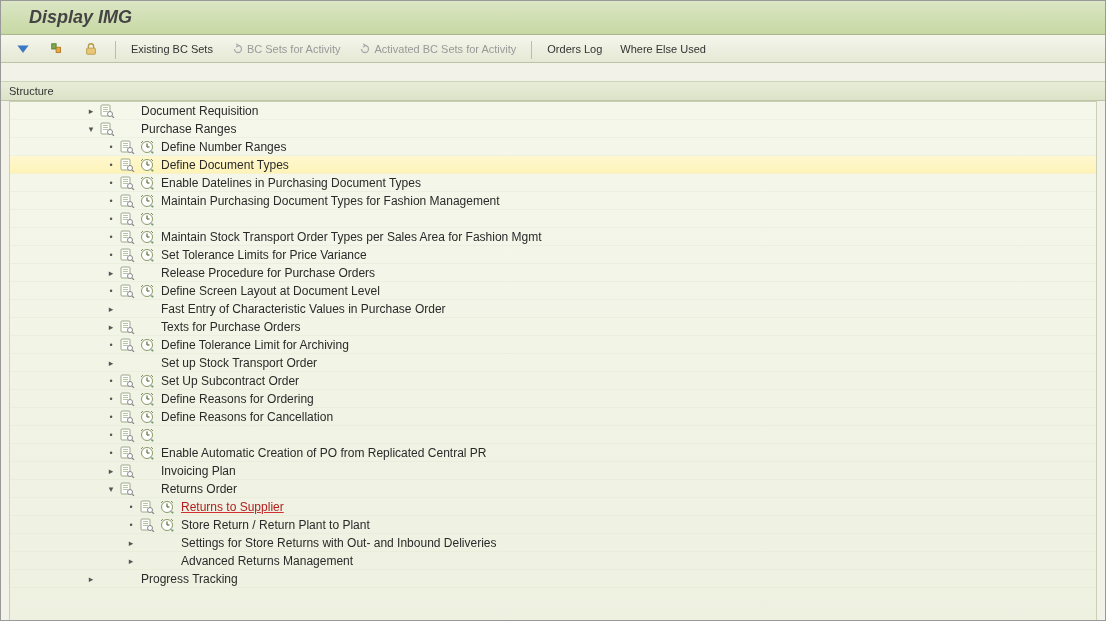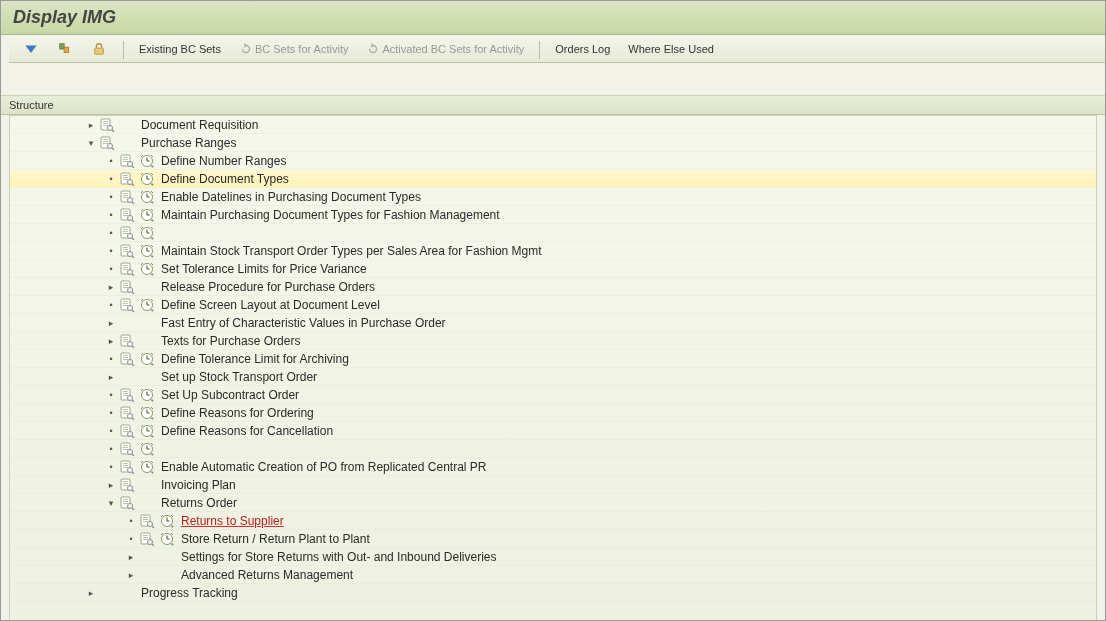--- a/index.html
+++ b/index.html
@@ -1,23 +1,23 @@
 <!DOCTYPE html>
 <html><head>
 <meta charset="utf-8">
 <style>
   * { box-sizing: border-box; margin: 0; padding: 0; font-family: Arial, sans-serif; }
   body { background: #f2f2e8; font-size: 12px; color: #333; overflow: hidden; width: 1106px; height: 621px; border: 1px solid #999; }
-  .titlebar { background: linear-gradient(#dbe6c4, #c7d8a4); padding: 6px 12px; font-size: 18px; font-style: italic; font-weight: bold; color: #444; border-bottom: 1px solid #aab68e; }
-  .toolbar { background: linear-gradient(#f4f6ec, #e5e9d4); padding: 3px 8px; border-bottom: 1px solid #bbc4a4; display: flex; align-items: flex-end; gap: 4px; height: 28px; margin-left: 8px; }
+  .titlebar { background: linear-gradient(#dbe6c4, #c7d8a4); padding: 6px 28px; font-size: 18px; font-style: italic; font-weight: bold; color: #444; border-bottom: 1px solid #aab68e; }
+  .toolbar { background: linear-gradient(#f4f6ec, #e5e9d4); padding: 3px 8px; border-bottom: 1px solid #bbc4a4; display: flex; align-items: flex-end; gap: 4px; height: 28px; }
   .tb-btn { display: inline-flex; align-items: center; padding: 2px 6px; border: 1px solid transparent; border-radius: 2px; cursor: pointer; font-size: 11px; color: #333; height: 20px; }
   .tb-btn.disabled { color: #999; }
   .tb-sep { width: 1px; height: 18px; background: #b8c0a2; margin: 0 4px; }
   .tb-icon { width: 14px; height: 14px; margin-right: 2px; }
-  .section-header { background: linear-gradient(#e8edd8, #dce3c7); padding: 3px 8px; font-size: 11px; color: #333; border-top: 1px solid #ccd4b8; border-bottom: 1px solid #bcc4a6; margin-top: 32px; }
+  .section-header { background: linear-gradient(#e8edd8, #dce3c7); padding: 3px 8px; font-size: 11px; color: #333; border-top: 1px solid #ccd4b8; border-bottom: 1px solid #bcc4a6; margin-top: 18px; }
   .tree { background: linear-gradient(#f5f7eb, #eef1e0); overflow-y: auto; height: 530px; border: 1px solid #c9d0b4; margin: 0 8px; }
   .node { display: flex; align-items: center; height: 18px; padding-right: 8px; white-space: nowrap; position: relative; border-bottom: 1px solid rgba(200,206,180,0.15); }
   .node.selected { background: linear-gradient(#fff8d0, #fdf3b8); }
   .toggle { width: 12px; display: inline-flex; justify-content: center; align-items: center; font-size: 9px; color: #555; cursor: pointer; margin-right: 2px; }
   .doc-icon { width: 16px; height: 14px; display: inline-flex; align-items: center; justify-content: center; margin-right: 4px; }
   .clock-icon { width: 16px; height: 14px; display: inline-flex; align-items: center; justify-content: center; margin-right: 6px; }
   .label { font-size: 12px; color: #2a2a2a; cursor: pointer; }
   .label.red { color: #b02020; text-decoration: underline; text-decoration-color: #d03030; }
   svg { display: block; }
   .indent { display:inline-block; }

